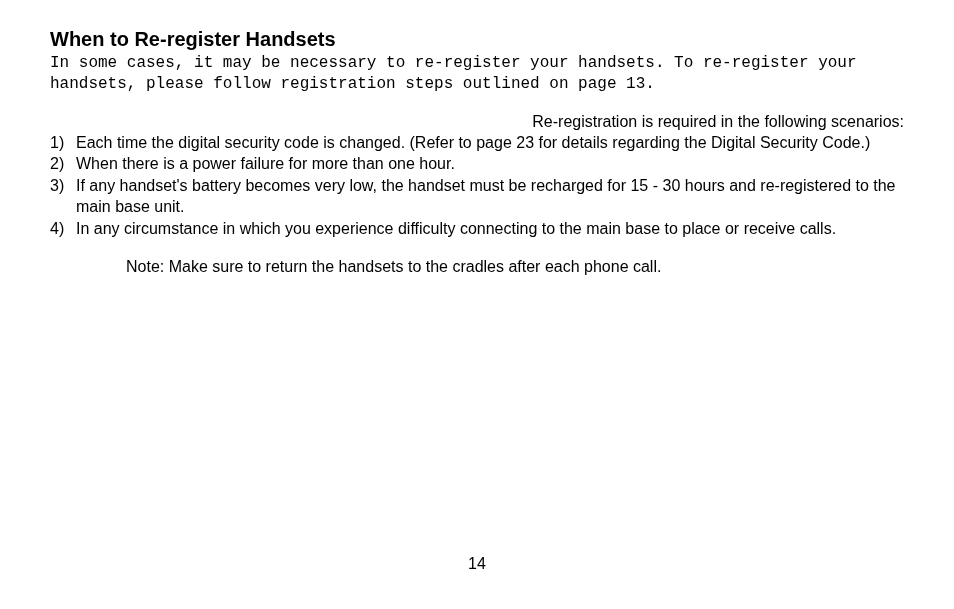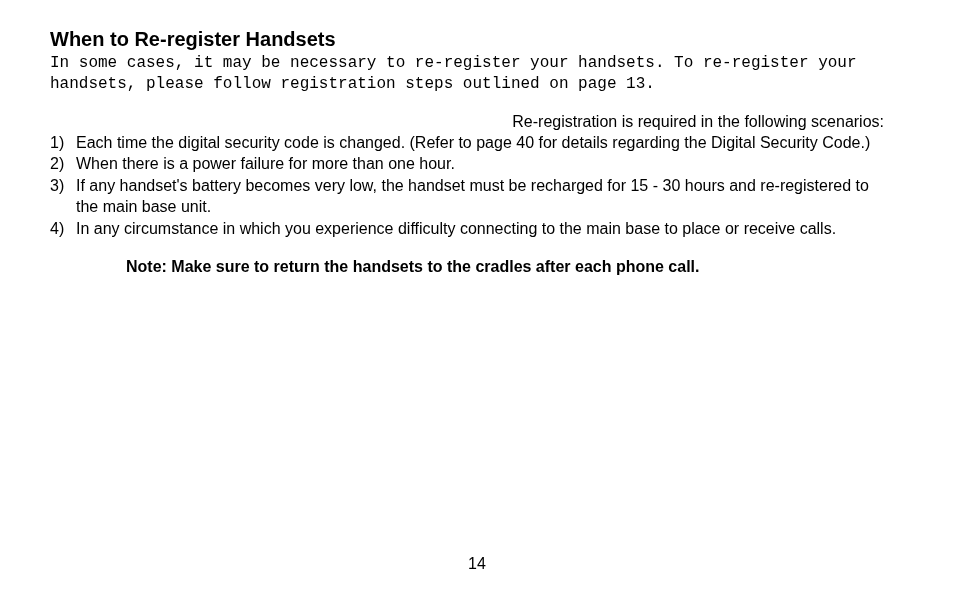--- a/index.html
+++ b/index.html
@@ -8,21 +8,21 @@
       width: 954px;
       height: 609px;
       font-family: Arial, Helvetica, sans-serif;
       font-size: 16px;
       color: #000;
       background: #fff;
       position: relative;
       box-sizing: border-box;
     }
     .page {
-      padding: 28px 70px 0 50px;
+      padding: 28px 50px 0 50px;
     }
     .heading {
       font-weight: bold;
       font-size: 20px;
       margin: 0 0 2px 0;
     }
     .intro {
       margin: 0 0 18px 0;
       line-height: 1.3;
       font-family: Liberation Mono, monospace;
@@ -43,42 +43,42 @@
       margin-bottom: 1px;
     }
     .list-num {
       min-width: 26px;
       padding-left: 0;
     }
     .list-text {
       flex: 1;
     }
     .note {
-      font-weight: bold;
+      font-weight: normal;
       margin: 18px 0 0 76px;
     }
     .page-number {
       position: absolute;
       bottom: 36px;
       width: 100%;
       text-align: center;
       font-size: 16px;
     }
   </style>
 </head>
 <body>
 
 <div class="page">
   <h2 class="heading">When to Re-register Handsets</h2>
   <p class="intro">In some cases, it may be necessary to re-register your handsets. To re-register your handsets, please follow registration steps outlined on page 13.</p>
   <p class="scenarios-lead">Re-registration is required in the following scenarios:</p>
   <ul class="list">
     <li class="list-item">
       <span class="list-num">1)</span>
-      <span class="list-text">Each time the digital security code is changed. (Refer to page 40 for details regarding the Digital Security Code.)</span>
+      <span class="list-text">Each time the digital security code is changed. (Refer to page 23 for details regarding the Digital Security Code.)</span>
     </li>
     <li class="list-item">
       <span class="list-num">2)</span>
       <span class="list-text">When there is a power failure for more than one hour.</span>
     </li>
     <li class="list-item">
       <span class="list-num">3)</span>
       <span class="list-text">If any handset's battery becomes very low, the handset must be recharged for 15 - 30 hours and re-registered to the main base unit.</span>
     </li>
     <li class="list-item">

